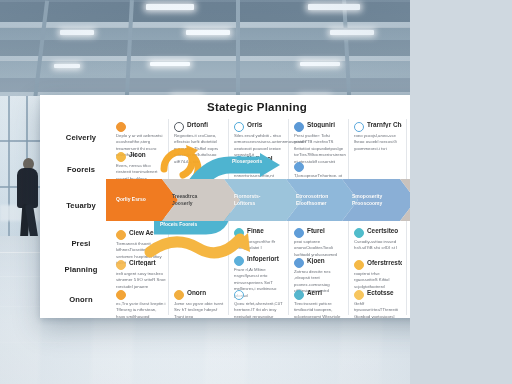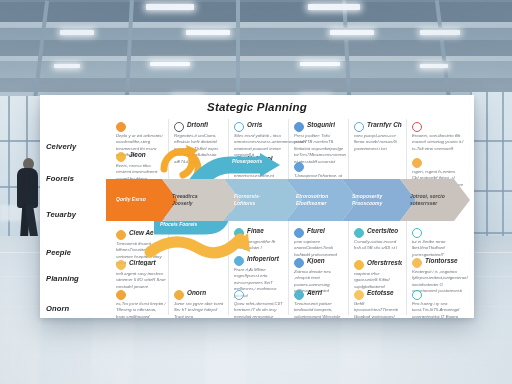--- a/index.html
+++ b/index.html
@@ -2,21 +2,21 @@
 <html><head>
 <meta charset="utf-8">
 <title>Strategic Planning Slide</title>
 <style>
   html,body{margin:0;padding:0;}
   body{
     width:512px;height:384px;overflow:hidden;position:relative;
     font-family:"Liberation Sans", sans-serif;
     background:#cfd8e0;
   }
-  #stage{position:absolute;inset:0;width:512px;height:384px;overflow:hidden;font-style:italic;}
+  #stage{position:absolute;inset:0;width:410px;height:384px;overflow:hidden;}
 
   
   .bg{position:absolute;inset:0;}
   .bg-floor{
     position:absolute;left:0;top:236px;width:512px;height:148px;
     background:linear-gradient(180deg,#cdd9e2 0%,#dce6ee 26%,#e8eff4 60%,#eff4f8 100%);
   }
   .bg-floor:after{
     content:"";position:absolute;inset:0;
     background:
@@ -62,21 +62,21 @@
     box-shadow:0 10px 26px rgba(40,62,84,.30), 0 2px 6px rgba(40,62,84,.18);
     overflow:hidden;
   }
   .slide-title{
     position:absolute;left:0;right:0;top:6px;text-align:center;
     font-size:11.5px;font-weight:bold;color:#1d1d1d;letter-spacing:.2px;
     filter:blur(.35px);
   }
 
   
-  .rowlabels{position:absolute;left:6px;top:39px;width:70px;height:192px;}
+  .rowlabels{position:absolute;left:6px;top:30px;width:70px;height:192px;text-align:center;}
   .rowlabel{
     position:absolute;left:0;width:70px;font-size:7.6px;font-weight:bold;
     color:#222;filter:blur(.55px);letter-spacing:.1px;
   }
 
   
   .cols{position:absolute;left:76px;top:24px;width:352px;height:196px;}
   .col{position:absolute;top:0;height:196px;}
   .coldiv{position:absolute;top:0;height:196px;width:1px;background:#e3e6ea;}
 
@@ -182,21 +182,21 @@
   </div>
 
   <div class="slide">
 
     <div class="slide-title">Stategic Planning</div>
 
     <div class="rowlabels">
       <div class="rowlabel" style="top:8px">Ceiverly</div>
       <div class="rowlabel" style="top:40px">Fooreis</div>
       <div class="rowlabel" style="top:76px">Teuarby</div>
-      <div class="rowlabel" style="top:114px">Peeple</div>
+      <div class="rowlabel" style="top:114px">Presi</div>
       <div class="rowlabel" style="top:140px">Planning</div>
       <div class="rowlabel" style="top:170px">Onorn</div>
     </div>
 
     <div class="cols">
 
       <div class="coldiv" style="left:52px"></div>
       <div class="coldiv" style="left:112px"></div>
       <div class="coldiv" style="left:172px"></div>
       <div class="coldiv" style="left:232px"></div>

